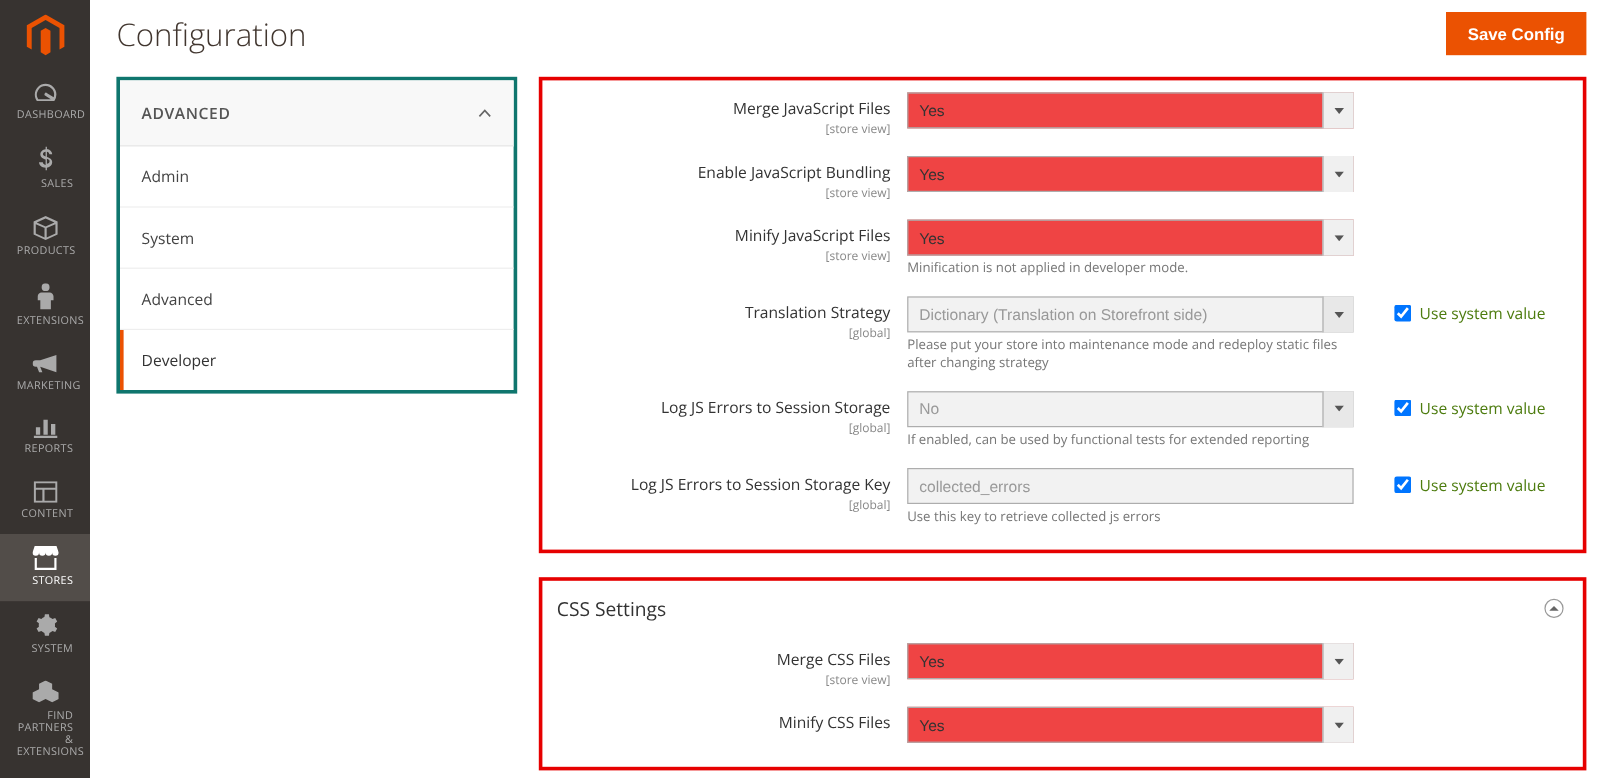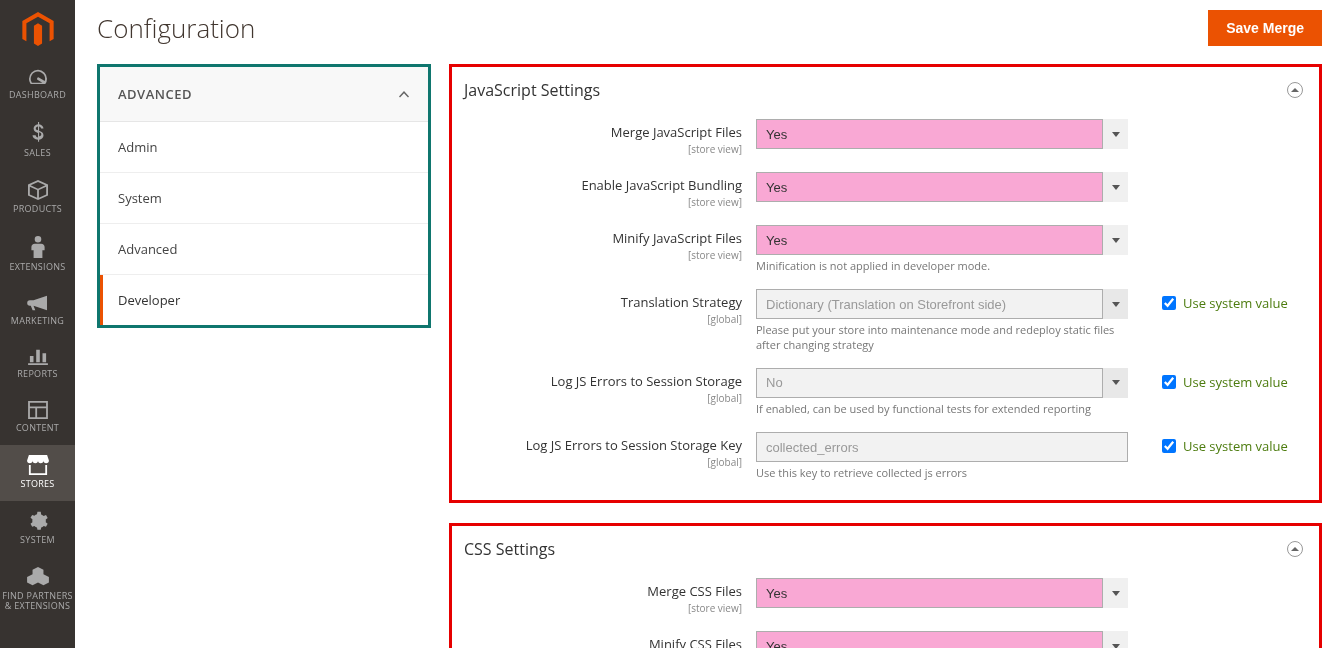--- a/index.html
+++ b/index.html
@@ -3,21 +3,21 @@
 <meta charset="utf-8">
 <style>
 * { box-sizing: border-box; margin: 0; padding: 0; }
 body { font-family: 'Open Sans', Arial, sans-serif; font-size: 13px; color: #333; background: #fff; }
 
 .page { display: flex; min-height: 648px; }
 
 
 .sidenav { width: 75px; background: #373330; display: flex; flex-direction: column; align-items: center; padding-top: 8px; flex-shrink: 0; }
 .sidenav .logo { width: 36px; height: 36px; margin: 4px 0 10px; }
-.sidenav .nav-item { width: 100%; padding: 10px 2px 12px; text-align: center; color: #aaa; font-size: 9px; cursor: pointer; }
+.sidenav .nav-item { width: 100%; padding: 10px 14px 12px; text-align: right; color: #aaa; font-size: 9px; cursor: pointer; }
 .sidenav .nav-item.active { background: #524d49; color: #fff; }
 .sidenav .nav-item .icon { display: block; margin: 0 auto 4px; }
 .sidenav .nav-item .label { display: block; line-height: 1.1; letter-spacing: 0.3px; }
 
 
 .main { flex: 1; padding: 10px 18px 40px 22px; position: relative; }
 .page-header { display: flex; justify-content: space-between; align-items: flex-end; margin-bottom: 18px; }
 .page-title { font-size: 26px; font-weight: 300; color: #41362f; }
 .save-btn { background: #eb5202; color: #fff; border: none; padding: 10px 18px; font-size: 14px; font-weight: 600; cursor: pointer; }
 
@@ -38,21 +38,21 @@
 .collapse-icon { width: 16px; height: 16px; border: 1px solid #999; border-radius: 50%; display: flex; align-items: center; justify-content: center; color: #666; font-size: 9px; cursor: pointer; }
 
 .field-row { display: flex; align-items: flex-start; padding: 8px 14px 8px 10px; }
 .field-label-col { width: 292px; text-align: right; padding-right: 14px; padding-top: 4px; flex-shrink: 0; }
 .field-label { font-size: 13px; color: #333; display: block; }
 .field-scope { font-size: 10px; color: #888; display: block; margin-top: 1px; }
 .field-control-col { width: 372px; flex-shrink: 0; }
 .field-extra-col { padding-left: 34px; padding-top: 5px; display: flex; align-items: center; gap: 7px; }
 
 .select-wrap { position: relative; width: 100%; }
-.select-input { width: 100%; height: 30px; border: 1px solid #adadad; padding: 0 30px 0 9px; font-size: 13px; color: #333; background: #f9a8d4; appearance: none; cursor: pointer; }
+.select-input { width: 100%; height: 30px; border: 1px solid #adadad; padding: 0 30px 0 9px; font-size: 13px; color: #333; background: #ef4444; appearance: none; cursor: pointer; }
 .select-input:disabled { background: #f2f2f2; color: #999; cursor: default; }
 .select-caret { position: absolute; right: 0; top: 0; width: 26px; height: 30px; border-left: 1px solid #adadad; background: #f0f0f0; display: flex; align-items: center; justify-content: center; pointer-events: none; }
 .select-caret.disabled { background: #e8e8e8; }
 .select-caret svg path { fill: #555; }
 
 .text-input { width: 100%; height: 30px; border: 1px solid #adadad; padding: 0 9px; font-size: 13px; color: #333; background: #fff; }
 .text-input:disabled { background: #f2f2f2; color: #999; }
 
 .field-note { font-size: 11px; color: #777; margin-top: 4px; line-height: 1.3; }
 
@@ -128,49 +128,41 @@
           <path fill="#aaa" d="M12 0 6 3v5l-6 3v6l6 3 6-3 6 3 6-3v-6l-6-3V3L12 0z"></path>
         </svg>
       <span class="label" style="white-space:pre-line">FIND PARTNERS
 &amp; EXTENSIONS</span>
     </div>
   </div>
 
   <div class="main">
     <div class="page-header">
       <h1 class="page-title">Configuration</h1>
-      <button class="save-btn">Save Merge</button>
+      <button class="save-btn">Save Config</button>
     </div>
 
     <div class="content">
 
       <div class="config-tabs">
         <div class="config-tab-head">
           <span>ADVANCED</span>
           <svg width="12" height="8" viewBox="0 0 12 8">
               <path fill="#666" d="M6 1 1 6.5 2 7.5 6 3.2 10 7.5 11 6.5z"></path>
             </svg>
         </div>
         <div class="config-tab-item">Admin</div>
         <div class="config-tab-item">System</div>
         <div class="config-tab-item">Advanced</div>
         <div class="config-tab-item active">Developer</div>
       </div>
 
       <div class="panels">
 
         <div class="panel">
-          <div class="panel-head">
-            <span class="panel-title">JavaScript Settings</span>
-            <span class="collapse-icon">
-              <svg width="8" height="5" viewBox="0 0 8 5">
-                  <path fill="#666" d="M4 0 0 4h8z"></path>
-                </svg>
-            </span>
-          </div>
 
           <div class="field-row">
             <div class="field-label-col">
               <span class="field-label">Merge JavaScript Files</span>
               <span class="field-scope">[store view]</span>
             </div>
             <div class="field-control-col">
               <div class="select-wrap">
                 <input class="select-input" readonly="" value="Yes" style="">
                 <span class="select-caret">

